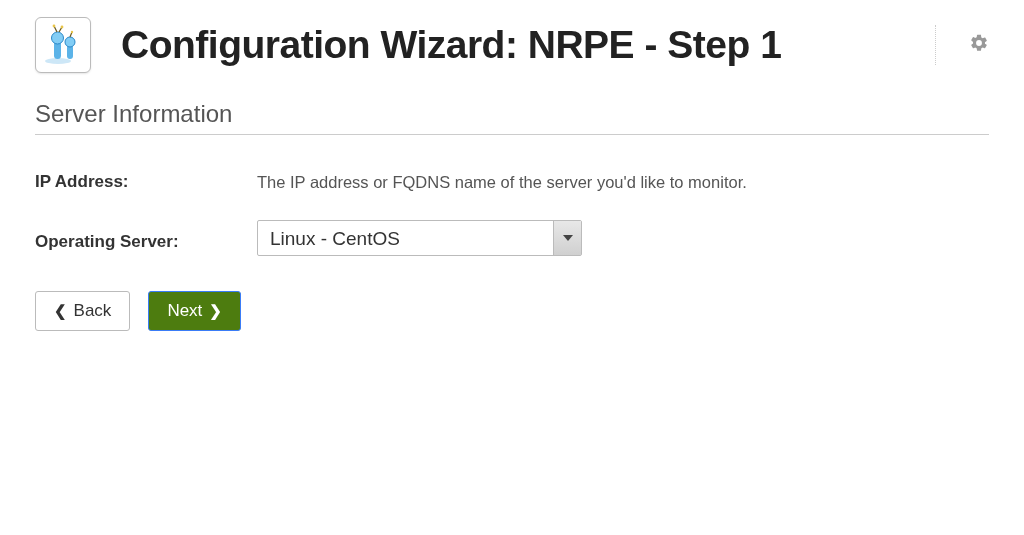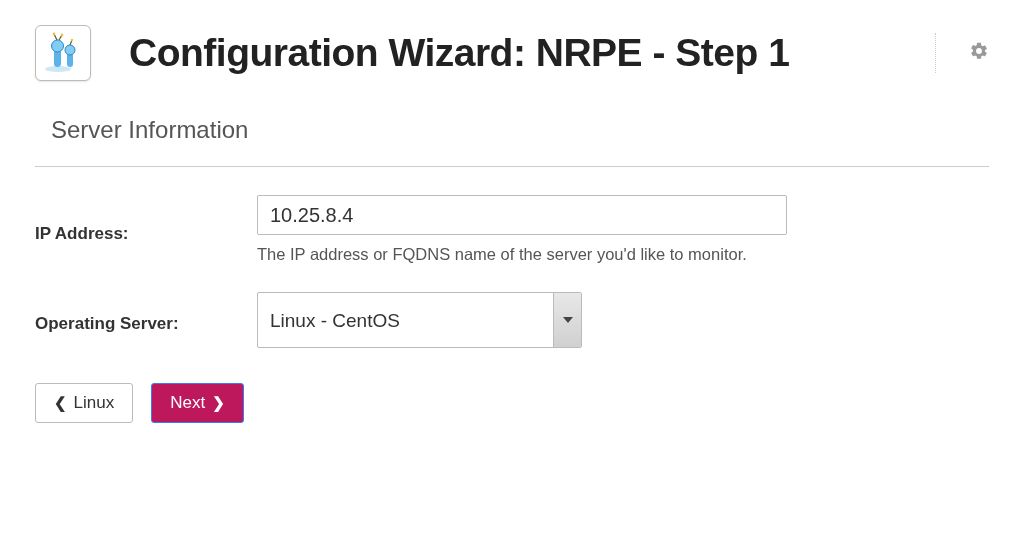--- a/index.html
+++ b/index.html
@@ -27,41 +27,41 @@
       justify-content: center;
       background: #fff;
       box-shadow: 0 1px 2px rgba(0,0,0,0.1);
       flex-shrink: 0;
     }
     .wizard-icon svg { width: 40px; height: 44px; }
     h1.page-title {
       font-size: 39px;
       font-weight: 800;
       color: #222;
-      margin: 16px;
+      margin: 8px;
       flex: 1;
       letter-spacing: -0.5px;
     }
     .header-actions {
       display: flex;
       align-items: center;
       padding-left: 25px;
       border-left: 1px dotted #ccc;
       height: 40px;
     }
     .gear-icon {
       color: #999;
       font-size: 20px;
       margin-left: 8px;
     }
     h2.section-title {
       font-size: 24px;
       font-weight: 400;
       color: #555;
-      margin: 16px;
+      margin: 0;
       padding-bottom: 6px;
     }
     .section-rule {
       border: 0;
       height: 1px;
       background: #ccc;
       margin: 0 0 28px 0;
     }
     .form-row {
       display: flex;
@@ -89,21 +89,21 @@
       color: #333;
       outline: none;
     }
     .select-wrap {
       position: relative;
       display: inline-block;
       width: 325px;
     }
     .select-input {
       width: 100%;
-      height: 56px;
+      height: 36px;
       padding: 6px 40px 6px 12px;
       font-size: 19px;
       border: 1px solid #bbb;
       border-radius: 2px;
       font-family: inherit;
       color: #333;
       background: #fff;
       appearance: none;
       -webkit-appearance: none;
       outline: none;
@@ -143,21 +143,21 @@
       cursor: pointer;
       font-family: inherit;
     }
     .btn-back {
       background: #fff;
       color: #333;
       border: 1px solid #bbb;
       font-weight: 500;
     }
     .btn-next {
-      background: #be185d;
+      background: #4d7c0f;
       color: #fff;
       border: 1px solid #3a7cf7;
       font-weight: 500;
     }
     .chev { font-weight: 800; font-size: 15px; }
     .btn-next .chev { font-weight: 700; }
   </style>
 </head>
 <body>
 
@@ -187,21 +187,20 @@
     </span>
   </div>
 </div>
 
 <h2 class="section-title">Server Information</h2>
 <hr class="section-rule">
 
 <div class="form-row">
   <div class="form-label">IP Address:</div>
   <div class="form-field">
-    <input type="text" class="text-input" value="10.25.8.4" style="">
     <div class="help-text">The IP address or FQDNS name of the server you'd like to monitor.</div>
   </div>
 </div>
 
 <div class="form-row">
   <div class="form-label">Operating Server:</div>
   <div class="form-field">
     <div class="select-wrap">
       <select class="select-input">
         <option selected="">Linux - CentOS</option>
@@ -211,19 +210,19 @@
             <path d="M0 0 L5 6 L10 0 Z" fill="#444"></path>
           </svg>
       </span>
     </div>
   </div>
 </div>
 
 <div class="button-row">
   <button class="btn btn-back">
     <span class="chev">❮</span>
-    <span>Linux</span>
+    <span>Back</span>
   </button>
   <button class="btn btn-next">
     <span>Next</span>
     <span class="chev">❯</span>
   </button>
 </div>
 
 </body></html>

